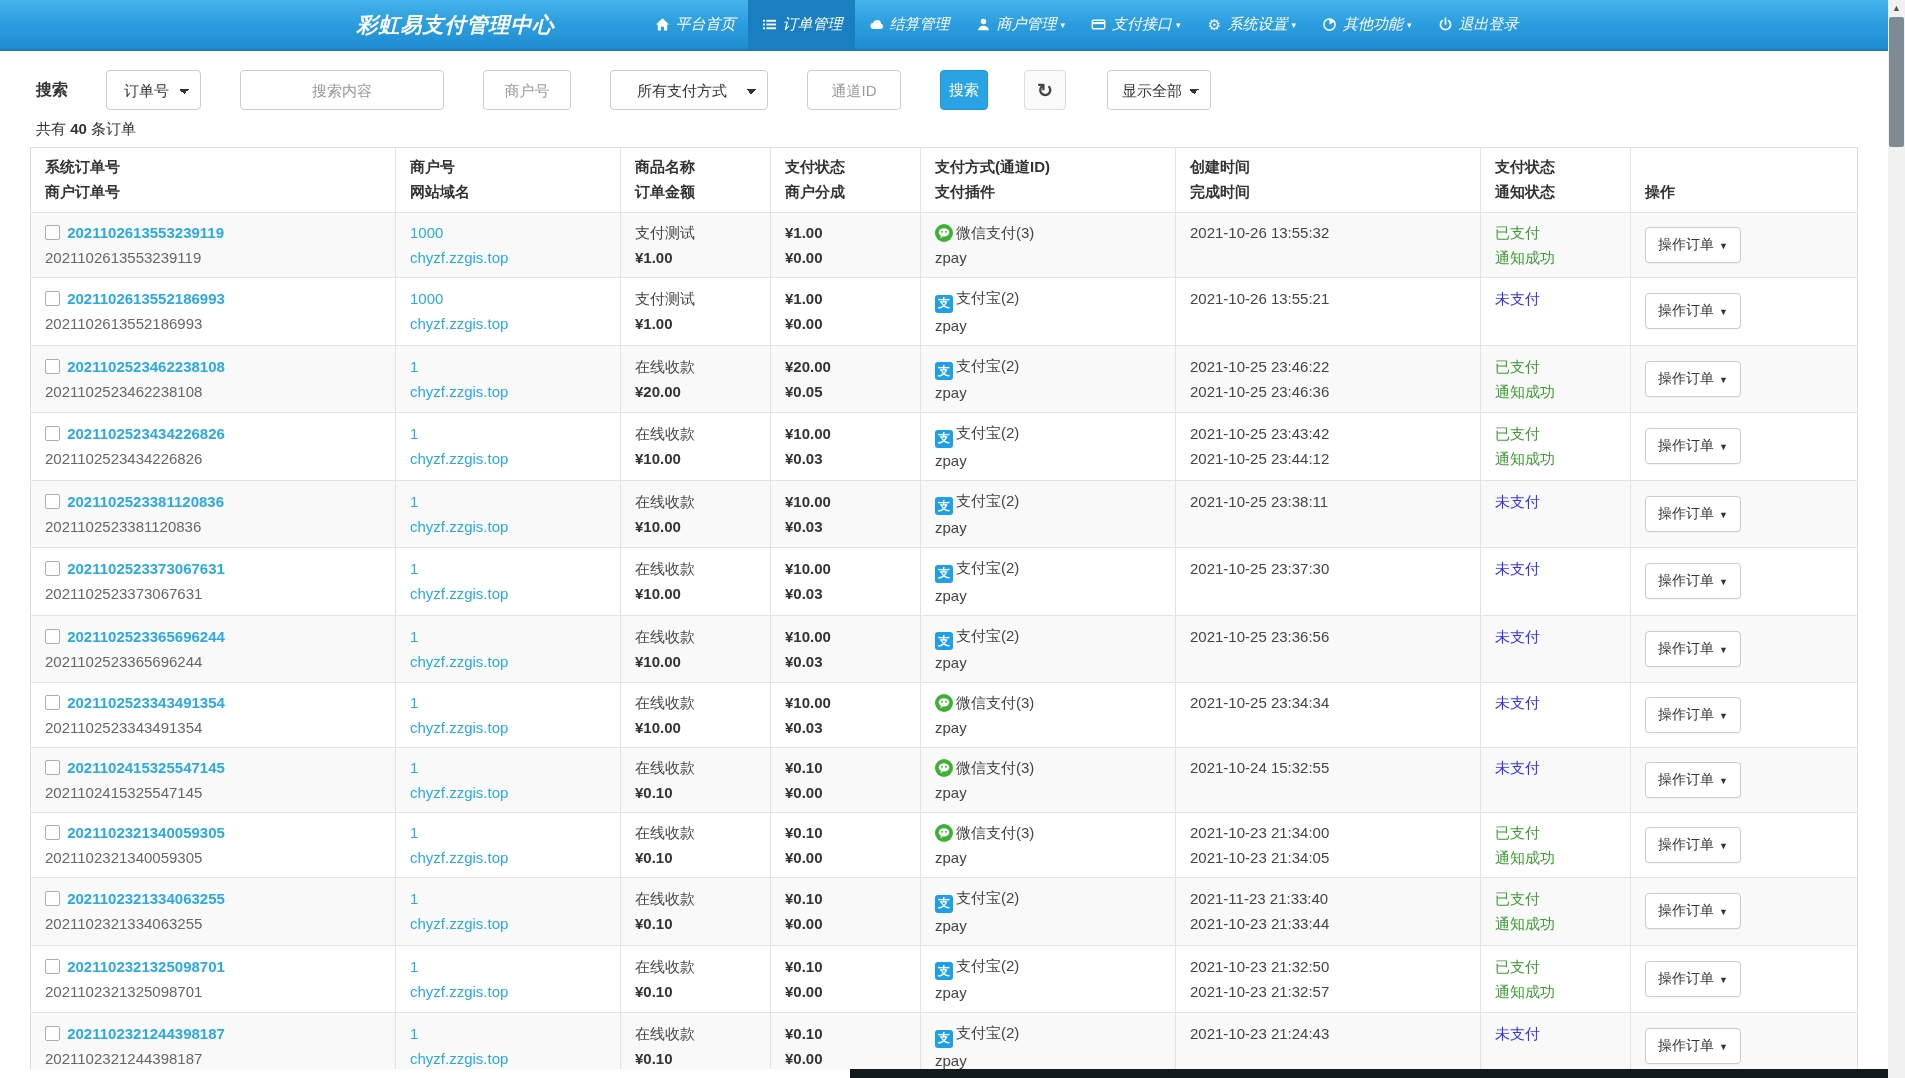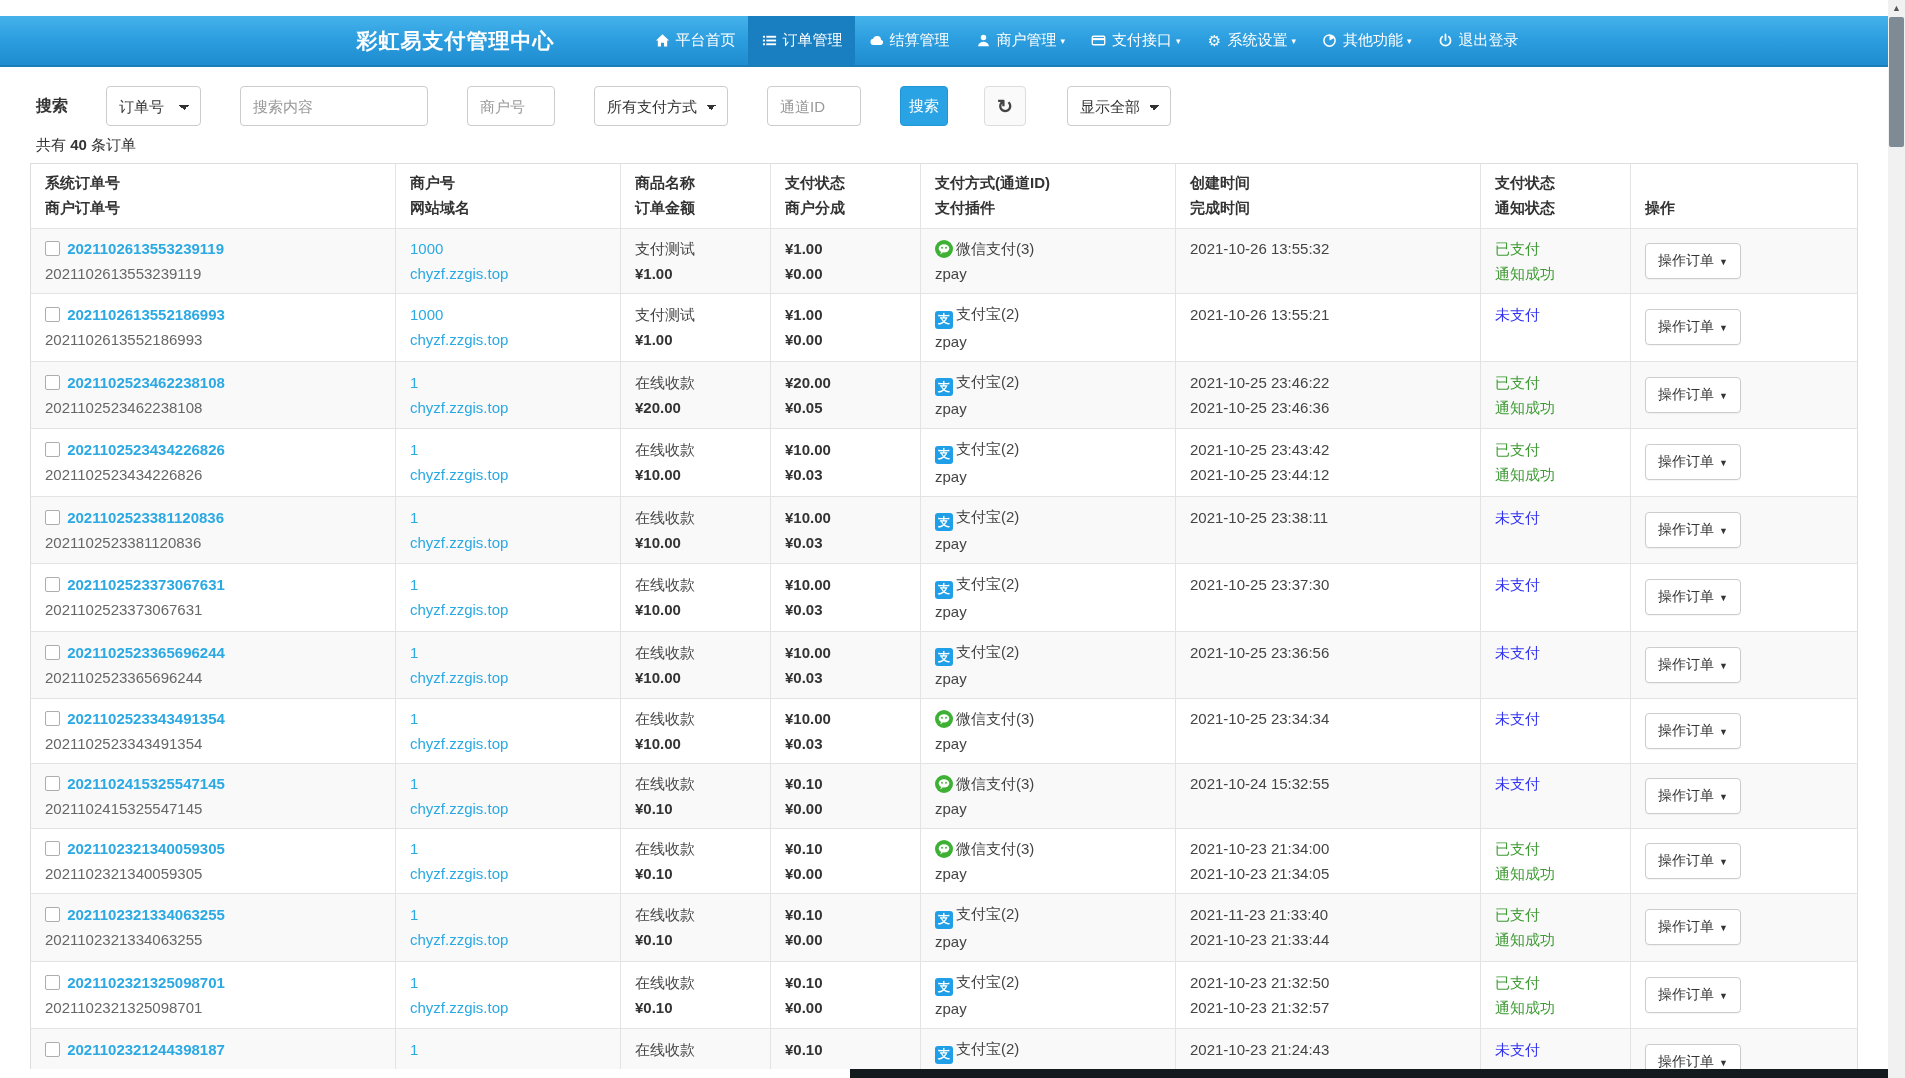--- a/index.html
+++ b/index.html
@@ -3,37 +3,37 @@
 <meta charset="utf-8">
 <style>
   * { margin:0; padding:0; box-sizing:border-box; }
   html,body { width:1905px; height:1078px; overflow:hidden; background:#fff;
     font-family:"Liberation Sans","DejaVu Sans",sans-serif; }
 
   
   .navbar { position:relative; height:51px; width:1888px;
     background:linear-gradient(180deg,#45b2ea 0%,#2d9fe0 45%,#1e8ccf 100%);
     border-bottom:2px solid #1b7cba; }
-  .nav-inner { width:1175px; margin:16px auto; height:100%; display:flex; align-items:center; }
+  .nav-inner { width:1175px; margin:0 auto; height:100%; display:flex; align-items:center;font-style:italic; }
   .brand { color:#fff; font-size:21px; font-weight:bold; letter-spacing:1px; white-space:nowrap; }
   .nav-menu { display:flex; height:100%; margin-left:auto;text-align:right; }
   .nav-item { display:flex; align-items:center; height:100%; padding:0 13px; color:#fff;
     font-size:15px; cursor:pointer; white-space:nowrap; }
   .nav-item.active { background:#1a7fc0; }
   .nav-icon { display:inline-flex; width:16px; height:16px; margin-right:5px; align-items:center; justify-content:center; }
   .nav-icon svg { width:15px; height:15px; }
   .nav-icon .uni { color:#fff; font-size:15px; line-height:15px; }
   .nav-caret { font-size:9px; margin-left:4px; }
 
   
   .search-bar { display:flex; align-items:center; padding:19px 0 0 36px;gap:28px; }
   .search-bar .lbl { font-size:16px; font-weight:bold; color:#333; margin-right:10px; }
   .ctl { height:40px; border:1px solid #ccc; border-radius:4px; background:#fff;
     font-size:15px; color:#333; margin-right:11px;
-    font-family:"Liberation Sans","DejaVu Sans",sans-serif; }
+    font-family:"Liberation Sans","DejaVu Sans",sans-serif;text-align:center; }
   select.ctl { appearance:none; -webkit-appearance:none; padding:0 26px 0 12px;
     background-image:linear-gradient(45deg,transparent 50%,#333 50%),linear-gradient(135deg,#333 50%,transparent 50%);
     background-position:calc(100% - 16px) 18px, calc(100% - 11px) 18px;
     background-size:5px 5px,5px 5px; background-repeat:no-repeat; }
   input.ctl { padding:0 12px; }
   input.ctl::placeholder { color:#999; }
   .btn-search { height:40px; width:48px; background:#2aa3e4; border:1px solid #2196d6;
     color:#fff; font-size:15px; border-radius:4px; margin-right:8px; cursor:pointer;
     font-family:"Liberation Sans","DejaVu Sans",sans-serif; }
   .btn-refresh { height:40px; width:42px; background:#fafafa; border:1px solid #ddd;
@@ -173,23 +173,23 @@
   </div>
 </div>
   </div>
 </div>
 
 <div class="search-bar">
   <span class="lbl">搜索</span>
   <select class="ctl" style="width:95px">
     <option>订单号</option>
   </select>
-  <input class="ctl" style="width: 188px;" placeholder="搜索内容">
+  <input class="ctl" style="width: 204px;" placeholder="搜索内容">
   <input class="ctl" style="width: 88px;" placeholder="商户号">
-  <select class="ctl" style="width:134px">
+  <select class="ctl" style="width:158px">
     <option>所有支付方式</option>
   </select>
   <input class="ctl" style="width: 94px;" placeholder="通道ID">
   <button class="btn-search">搜索</button>
   <button class="btn-refresh"><span>↻</span></button>
   <select class="ctl" style="width:104px">
     <option>显示全部</option>
   </select>
 </div>
 

